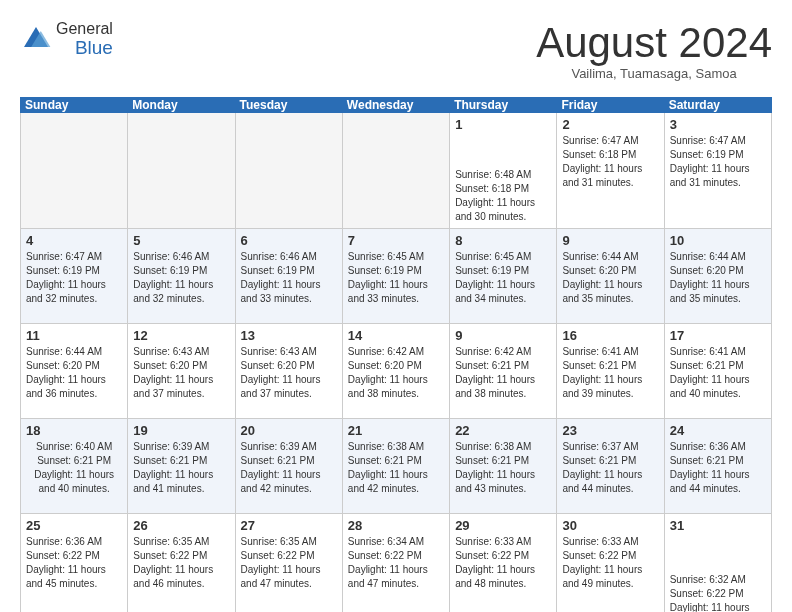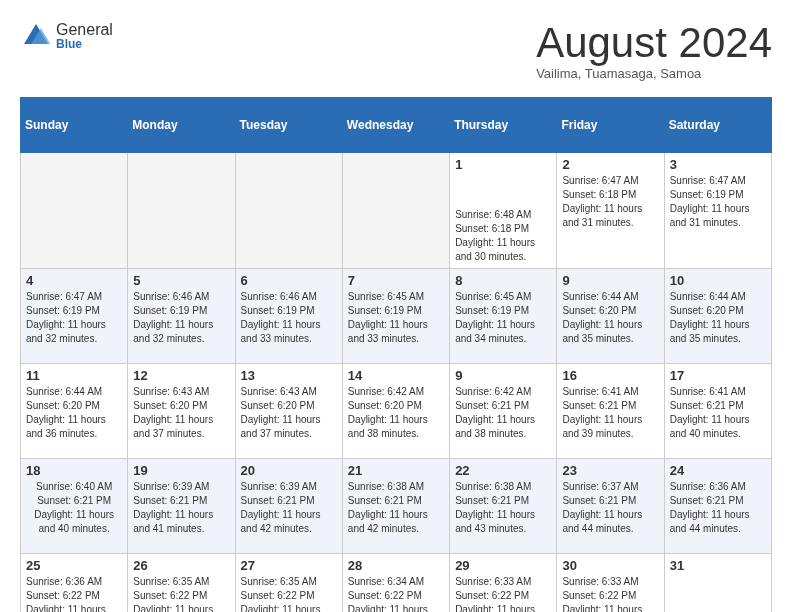--- a/index.html
+++ b/index.html
@@ -18,57 +18,58 @@
     }
     .logo {
       display: flex;
       align-items: center;
       gap: 4px;
     }
     .logo-text {
       display: flex;
       flex-direction: column;
       line-height: 1.1;
+      text-align: right;
     }
     .logo-general {
       font-size: 16px;
       color: #333;
       font-weight: normal;
     }
     .logo-blue {
-      font-size: 12px;
+      font-size: 19px;
       color: #2a6db5;
-      font-weight: bold;
+      font-weight: normal;
     }
     .logo-icon {
       width: 32px;
       height: 32px;
     }
     .title-section {
-      text-align: left;
+      text-align: center;
     }
     .month-year {
       font-size: 42px;
       color: #333;
       font-weight: normal;
       line-height: 1.1;
     }
     .location {
       font-size: 13px;
       color: #555;
     }
     table {
       width: 100%;
       border-collapse: collapse;
       table-layout: fixed;
     }
     th {
       background: #2a6db5;
       color: #fff;
-      padding: 20px 4px;
+      padding: 0 4px;
       font-size: 12px;
       font-weight: bold;
       text-align: left;
       border: 1px solid #2a6db5;
     }
     td {
       border: 1px solid #ccc;
       vertical-align: top;
       padding: 4px 5px;
       height: 95px;

